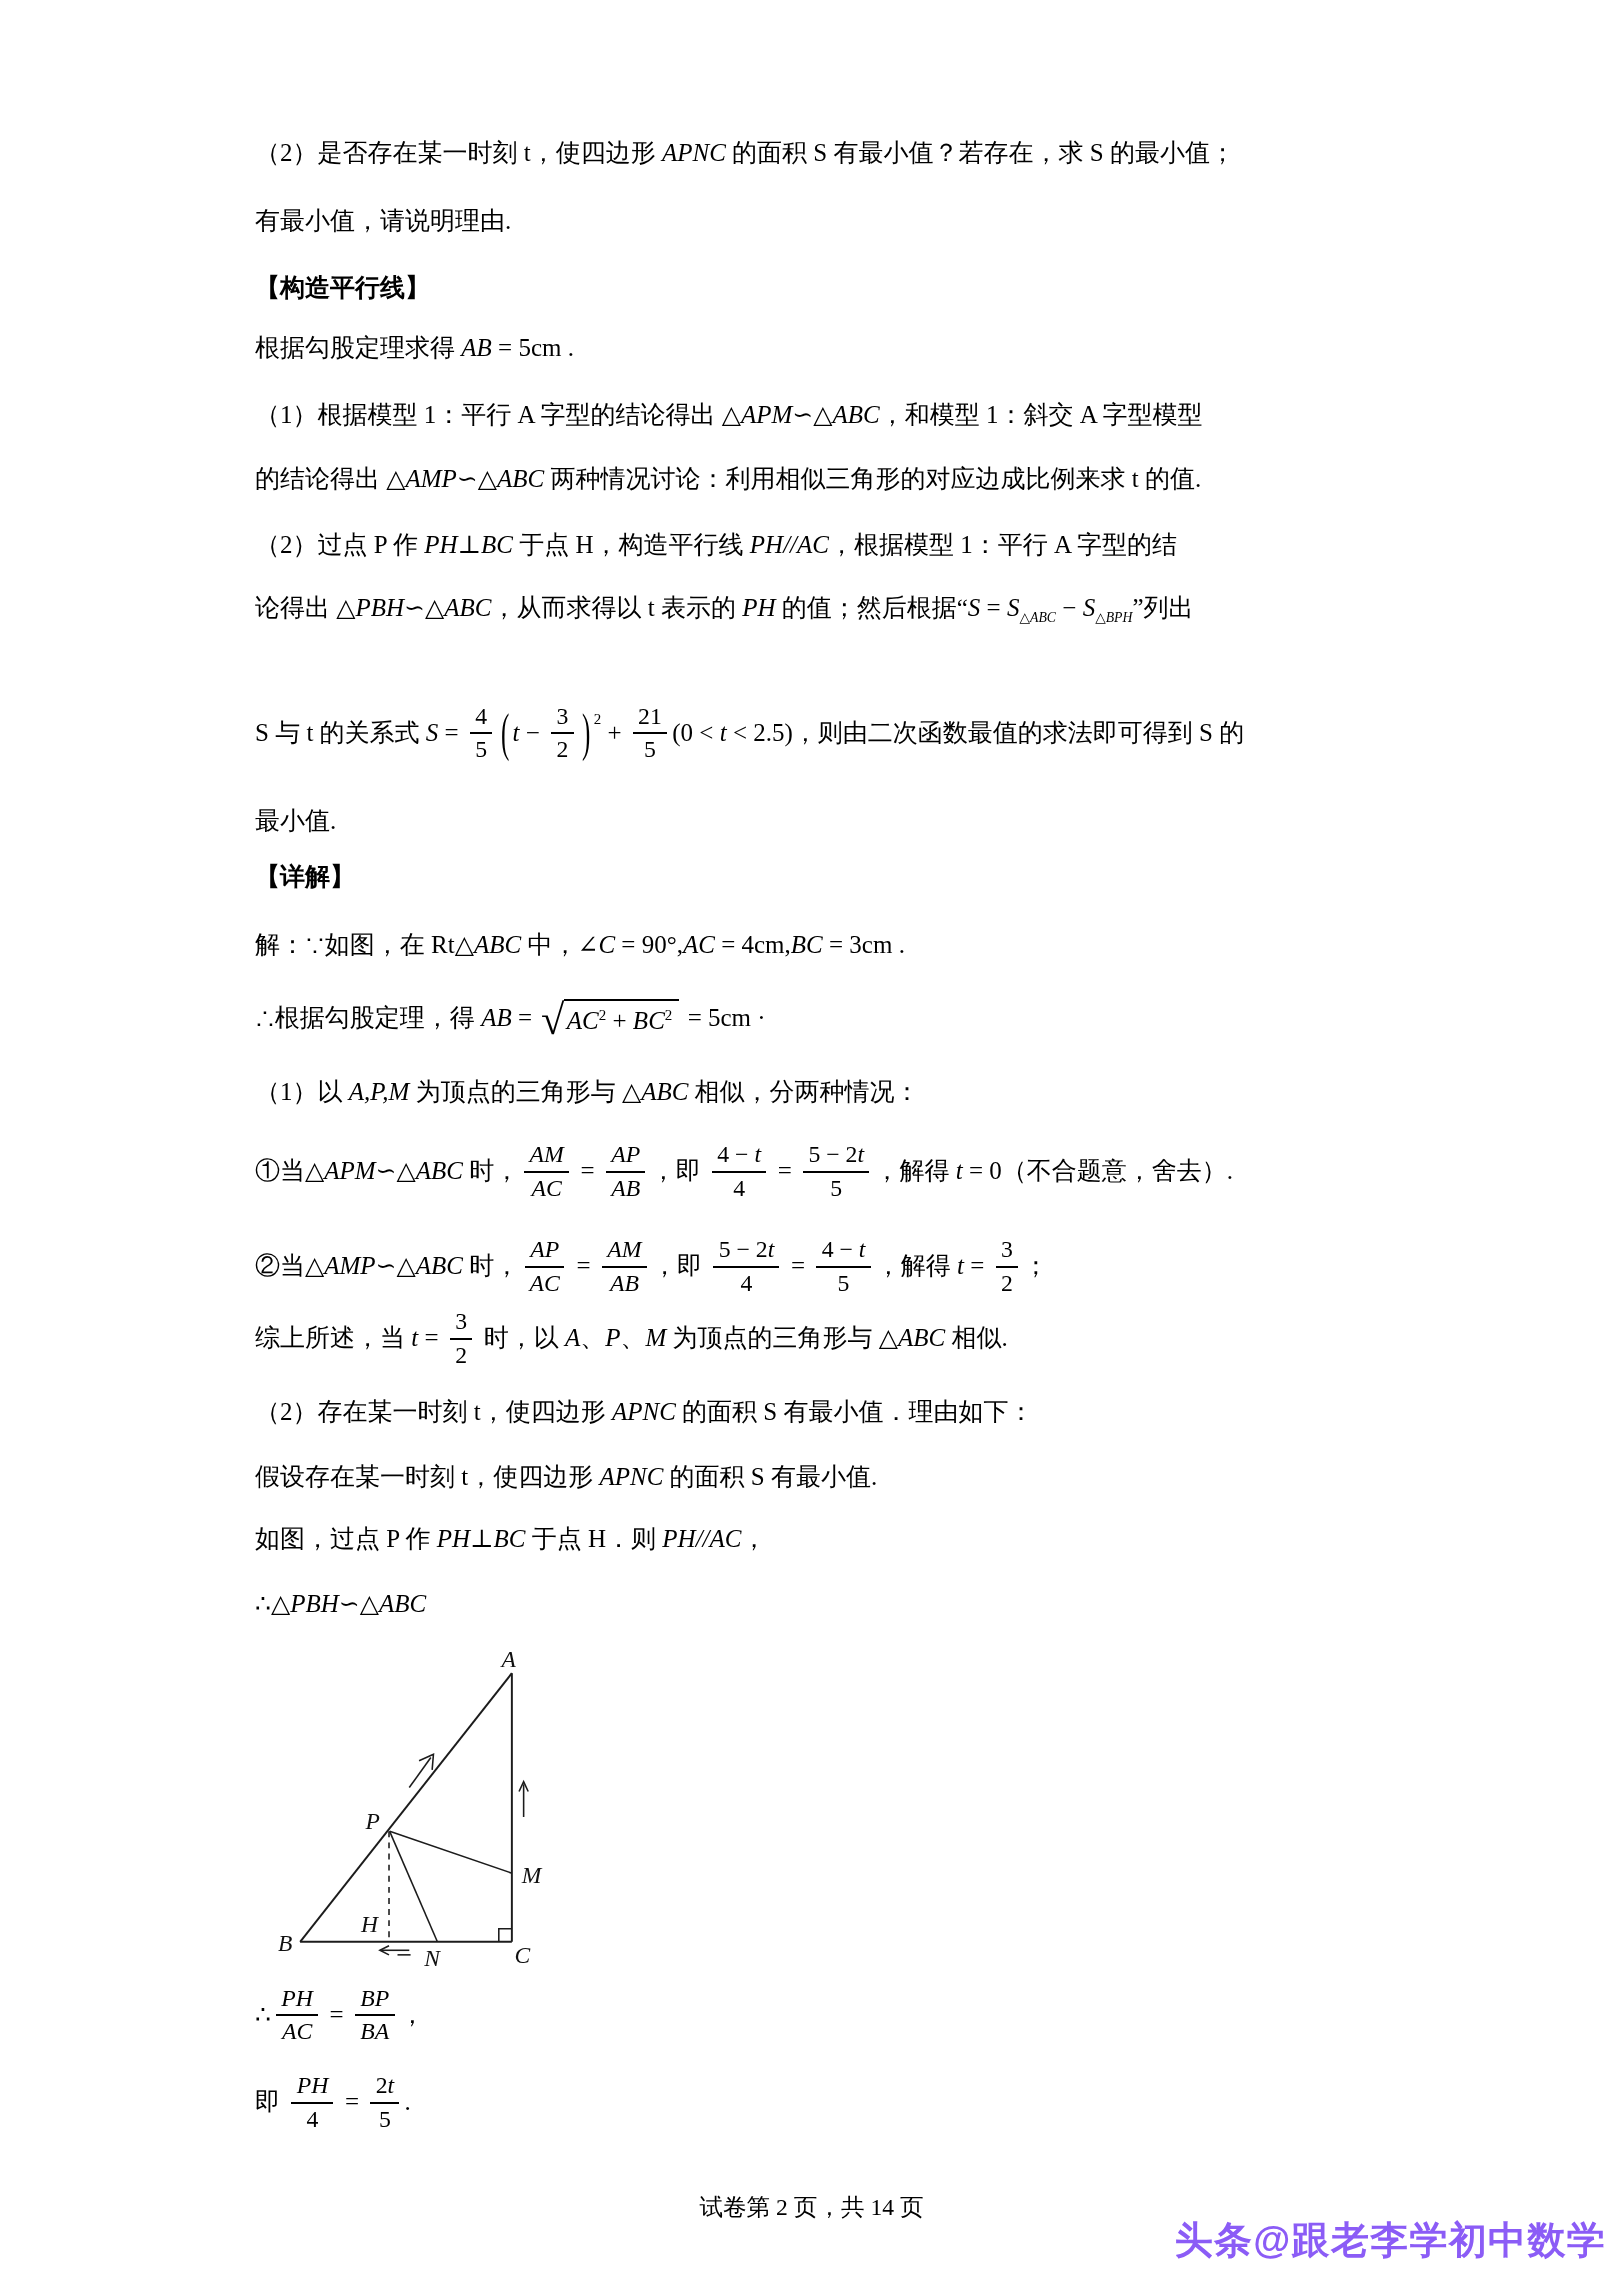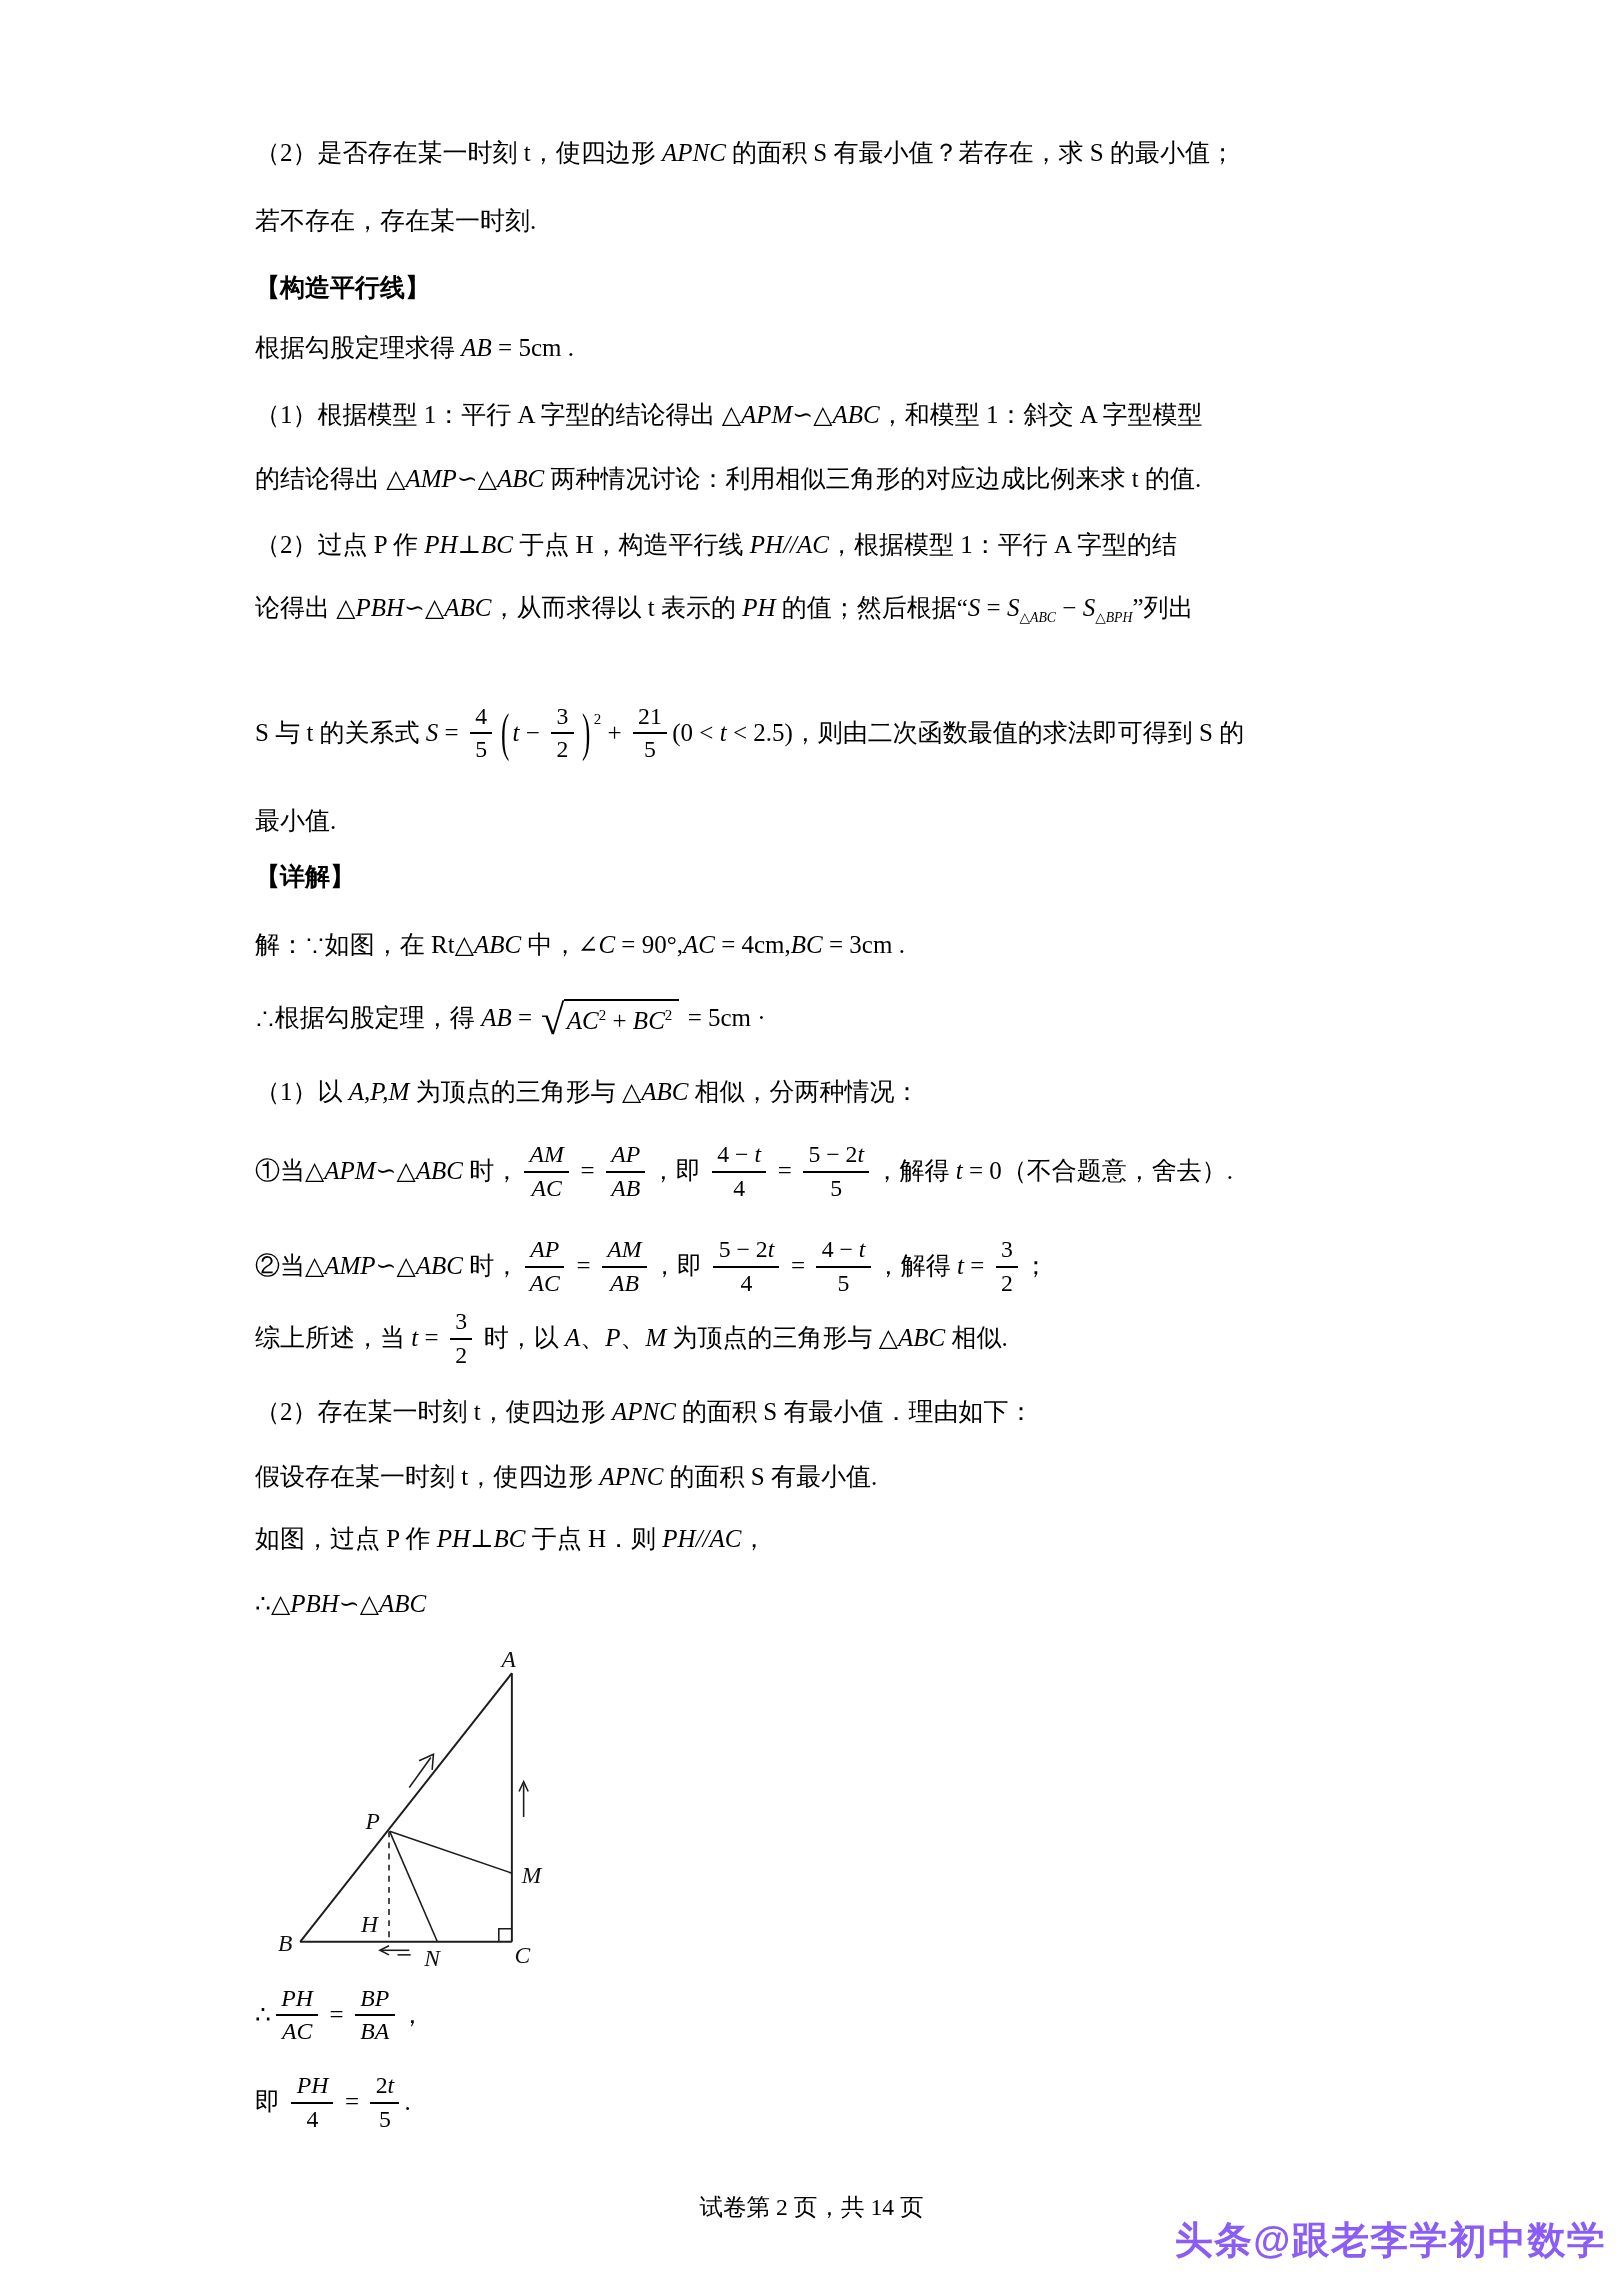--- a/index.html
+++ b/index.html
@@ -28,21 +28,21 @@
   svg text{font-family:"Liberation Serif","DejaVu Serif",serif;font-style:italic;font-size:36px;fill:#111;}
   svg .geo{stroke:#1c1c1c;stroke-width:3;fill:none;}
   svg .geo-thin{stroke:#1c1c1c;stroke-width:2.4;fill:none;}
 </style>
 </head>
 <body>
 
 <div class="page">
 
   <div class="line" style="top:137px;"><span class="seg-t">（2）是否存在某一时刻 t，使四边形 </span><span class="seg-m">APNC</span><span class="seg-t"> 的面积 S 有最小值？若存在，求 S 的最小值；</span></div>
-  <div class="line" style="top:205px;"><span class="seg-t">若不存在，存在某一时刻.</span></div>
+  <div class="line" style="top:205px;"><span class="seg-t">有最小值，请说明理由.</span></div>
   <div class="line bold" style="top:272px;"><span class="seg-t">【构造平行线】</span></div>
   <div class="line" style="top:332px;"><span class="seg-t">根据勾股定理求得 </span><span class="seg-m">AB</span><span class="seg-t"> = 5cm .</span></div>
   <div class="line" style="top:399px;"><span class="seg-t">（1）根据模型 1：平行 A 字型的结论得出 </span><span class="seg-m">△APM∽△ABC</span><span class="seg-t">，和模型 1：斜交 A 字型模型</span></div>
   <div class="line" style="top:463px;"><span class="seg-t">的结论得出 </span><span class="seg-m">△AMP∽△ABC</span><span class="seg-t"> 两种情况讨论：利用相似三角形的对应边成比例来求 t 的值.</span></div>
   <div class="line" style="top:529px;"><span class="seg-t">（2）过点 P 作 </span><span class="seg-m">PH⊥BC</span><span class="seg-t"> 于点 H，构造平行线 </span><span class="seg-m">PH//AC</span><span class="seg-t">，根据模型 1：平行 A 字型的结</span></div>
   <div class="line" style="top:592px;"><span class="seg-t">论得出 </span><span class="seg-m">△PBH∽△ABC</span><span class="seg-t">，从而求得以 t 表示的 </span><span class="seg-m">PH</span><span class="seg-t"> 的值；然后根据“</span><span class="seg-m">S</span><span class="seg-t"> = </span><span class="seg-m">S</span><sub class="seg-sub">△ABC</sub><span class="seg-t"> − </span><span class="seg-m">S</span><sub class="seg-sub">△BPH</sub><span class="seg-t">”列出</span></div>
   <div class="line mline" style="top:661px;height:144px;">
       <span class="seg-t">S 与 t 的关系式 </span>
       <span class="seg-m">S</span>
       <span class="seg-t"> = </span>

